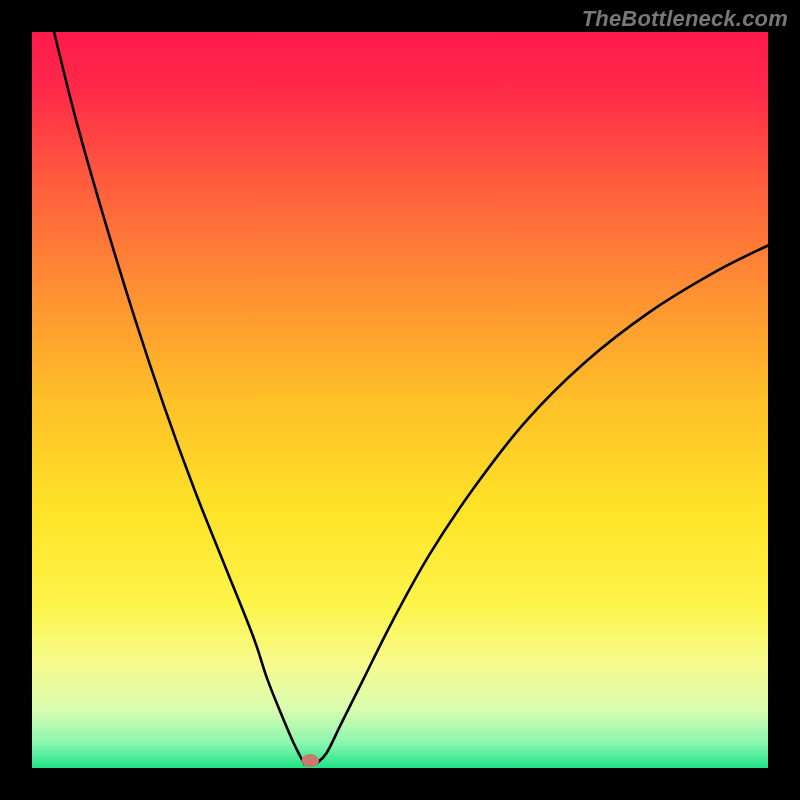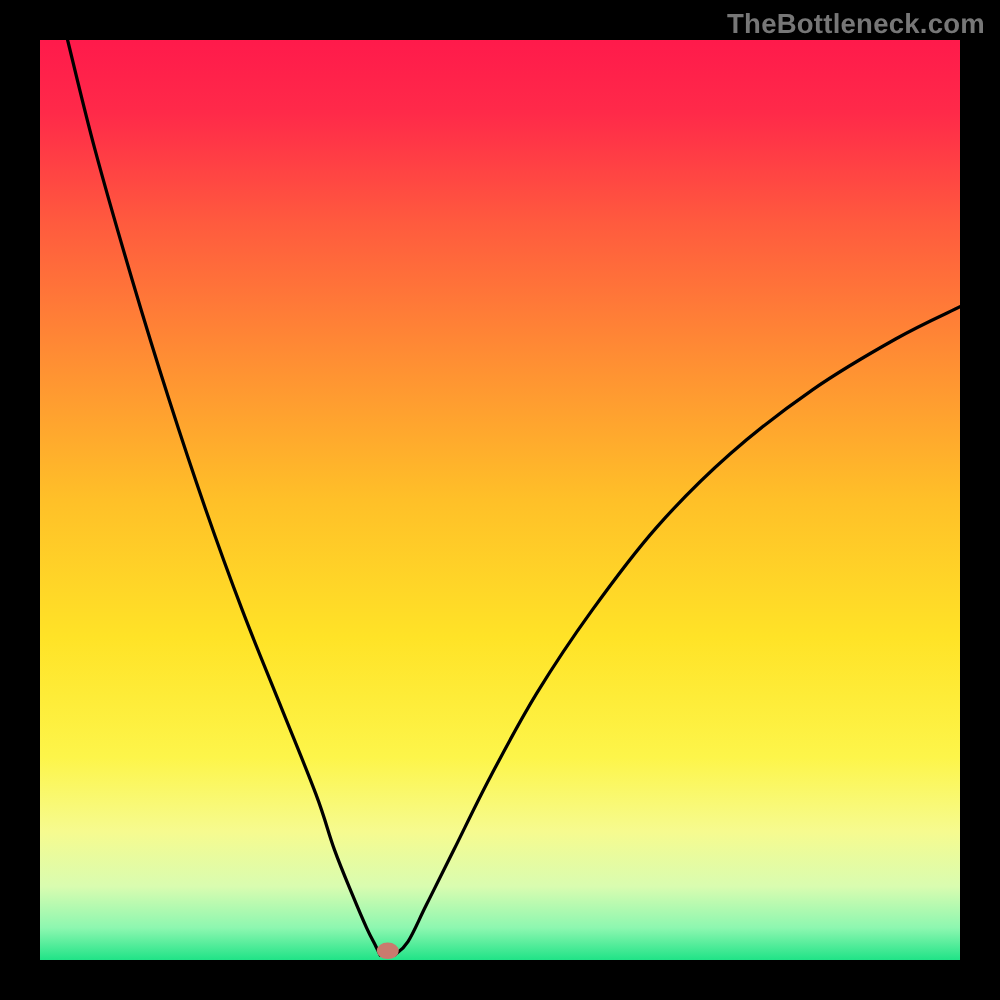--- a/index.html
+++ b/index.html
@@ -10,20 +10,21 @@
     background: #000;
     overflow: hidden;
   }
   .frame {
     position: absolute;
     left: 0;
     top: 0;
     width: 800px;
     height: 800px;
     background: #000;
+    font-style: italic;
   }
   .plot {
     position: absolute;
     left: 32px;
     top: 32px;
     width: 736px;
     height: 736px;
     overflow: hidden;
   }
   .watermark {

